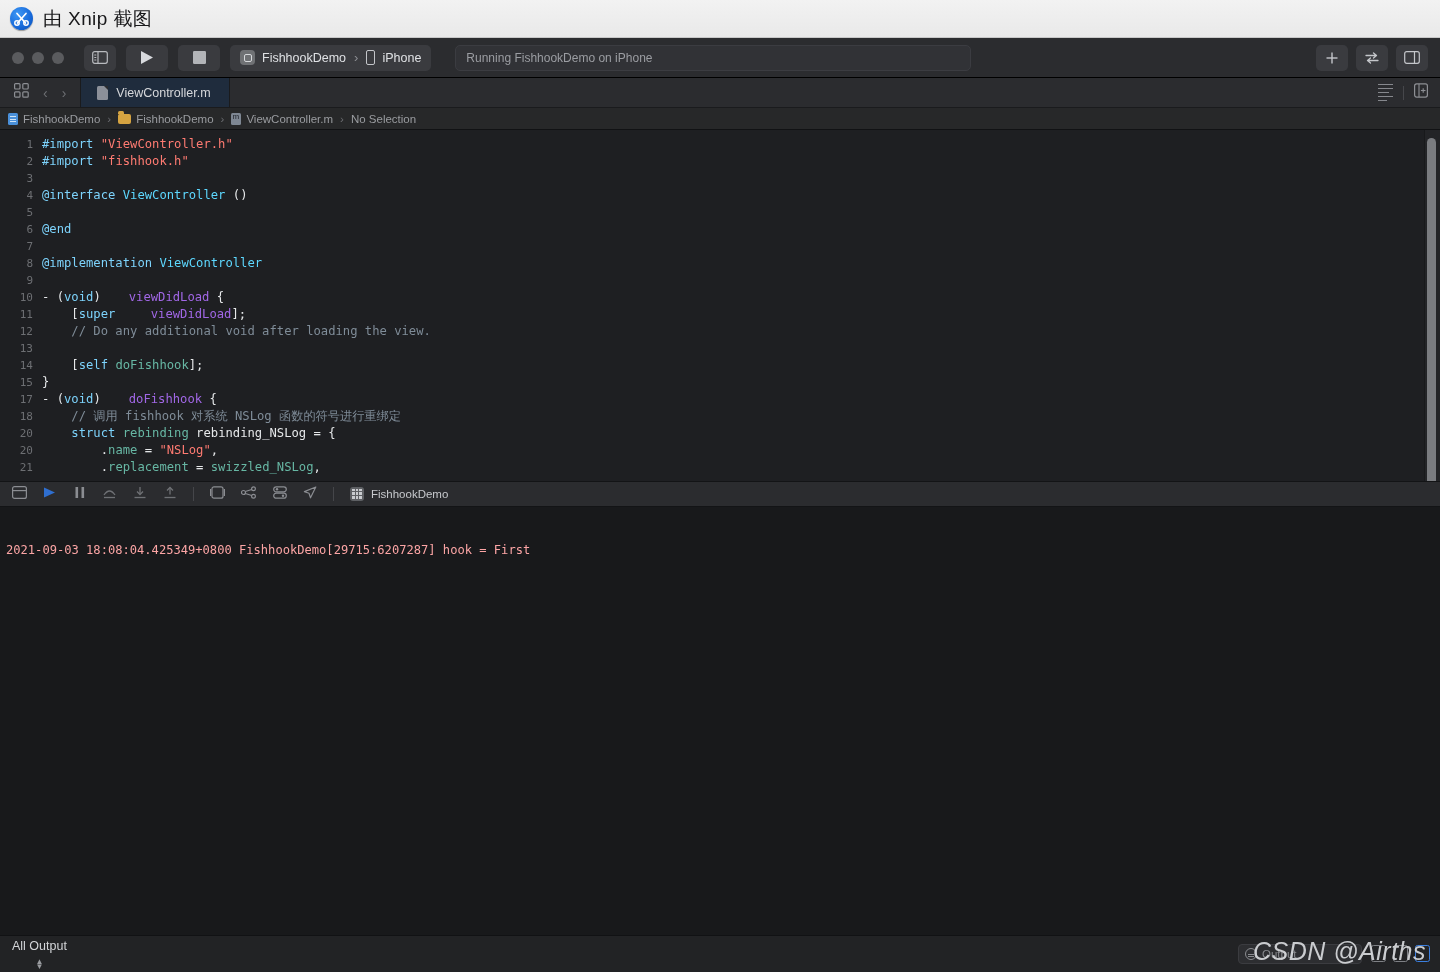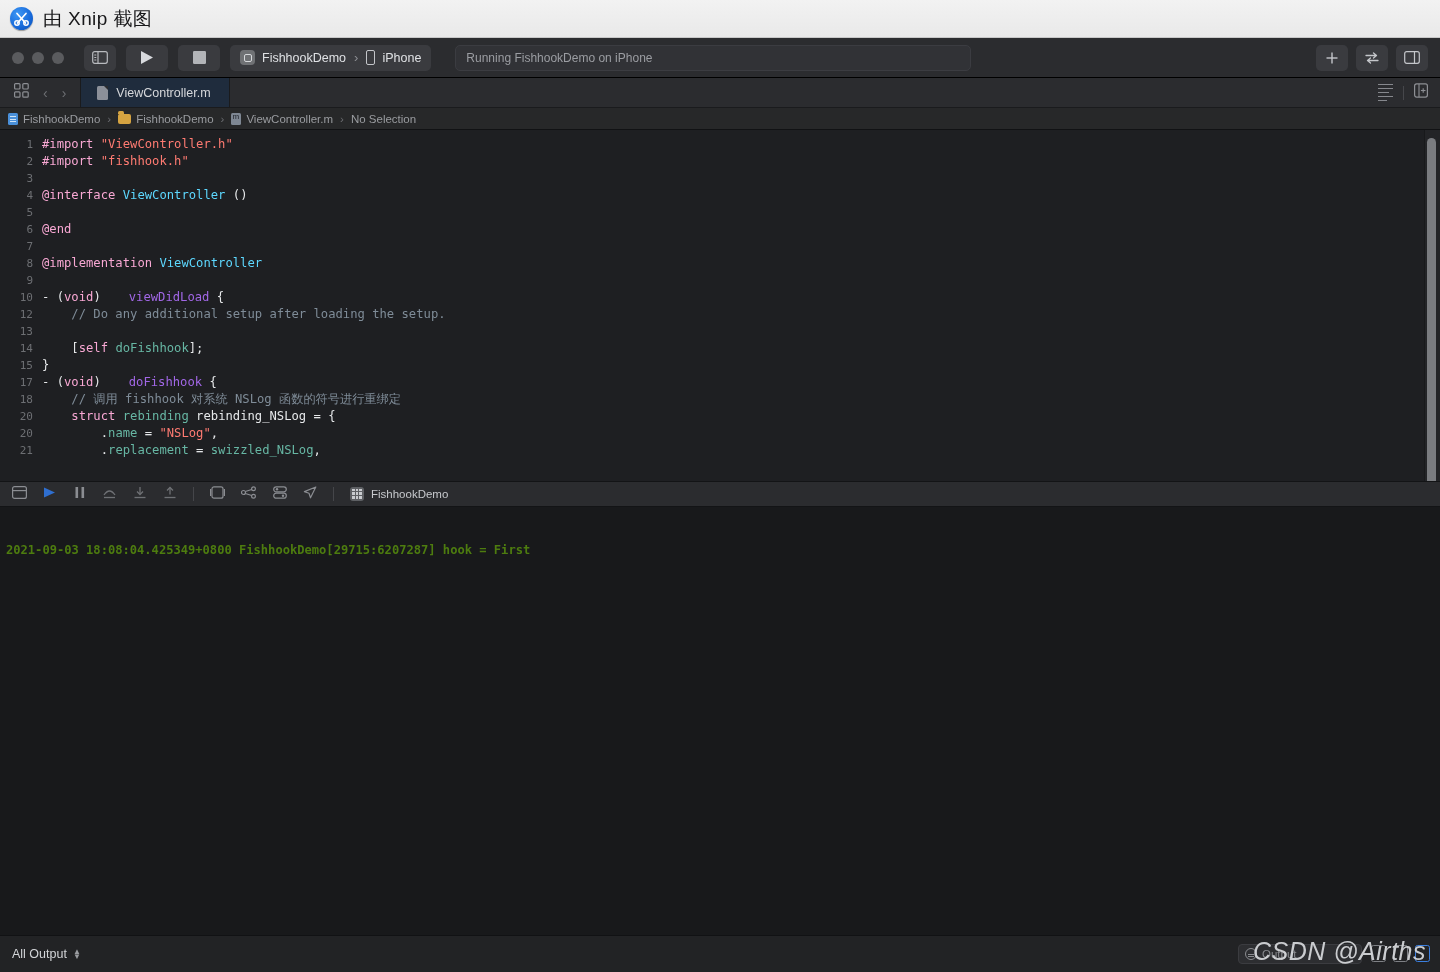--- a/index.html
+++ b/index.html
@@ -165,21 +165,21 @@
   }
   .code-line { display: flex; height: 17px; white-space: pre; }
   .ln {
     width: 42px; min-width: 42px; text-align: right;
     color: #6d6f73; padding-right: 9px;
     font-size: 11px; line-height: 17px;
     user-select: none;
   }
   .lc { color: #e6e8ea; }   
   .c-str   { color: #ff7b72; }   
-  .c-kw    { color: #f9a8d4; margin-top: 9px; }   
+  .c-kw    { color: #7dd3fc; margin-top: 9px; }   
   .c-type  { color: #5dd8ff; }   
   .c-cmt   { color: #7f8c98; }   
   .c-fn    { color: #67b7a4; }   
   .c-sel   { color: #a167e6; margin-left: 28px; }   
   .c-plain { color: #e6e8ea; }
 
   
   .vscroll {
     position: absolute; right: 4px; top: 8px;
     width: 9px; height: 545px;
@@ -211,39 +211,39 @@
   }
   .proc-icon i { background: #c9cbcf; display:block; }
 
   .console {
     height: 78px;
     background: #18191b;
     padding: 5px 2px 0 6px;
     font-family: "DejaVu Sans Mono", monospace;
     font-size: 12.1px;
     line-height: 15.5px;
-    color: #4d7c0f;
-    font-weight: bold;
+    color: #fca5a5;
+    font-weight: normal;
     white-space: pre;
     overflow: hidden;
   }
 
   .console-filler { flex: 1; background: #18191b; }
 
   .status-bottom {
     height: 37px;
     background: #222325;
     border-top: 1px solid #111214;
     display: flex; align-items: center;
     padding: 0 12px;
     position: relative;
   }
   .all-output {
     display: flex; align-items: center; gap: 6px;
-    color: #d3d5d8; font-size: 12.5px;
+    color: #d3d5d8; font-size: 12.5px; flex-direction: column;
   }
   .stepper { display: flex; flex-direction: column; line-height: 5px; color: #9a9ca0; font-size: 8px; }
   .filter-box {
     position: absolute; right: 78px; top: 8px;
     width: 124px; height: 20px;
     background: #2d2e31;
     border: 1px solid #3b3c40;
     border-radius: 4px;
     display: flex; align-items: center;
     gap: 5px; padding: 0 6px;
@@ -421,21 +421,22 @@
         <div class="code-line"><span class="ln">1</span><span class="lc"><span class="c-kw">#import</span><span class="c-plain"> </span><span class="c-str">"ViewController.h"</span></span></div>
         <div class="code-line"><span class="ln">2</span><span class="lc"><span class="c-kw">#import</span><span class="c-plain"> </span><span class="c-str">"fishhook.h"</span></span></div>
         <div class="code-line"><span class="ln">3</span><span class="lc"></span></div>
         <div class="code-line"><span class="ln">4</span><span class="lc"><span class="c-kw">@interface</span><span class="c-plain"> </span><span class="c-type">ViewController</span><span class="c-plain"> ()</span></span></div>
         <div class="code-line"><span class="ln">5</span><span class="lc"></span></div>
         <div class="code-line"><span class="ln">6</span><span class="lc"><span class="c-kw">@end</span></span></div>
         <div class="code-line"><span class="ln">7</span><span class="lc"></span></div>
         <div class="code-line"><span class="ln">8</span><span class="lc"><span class="c-kw">@implementation</span><span class="c-plain"> </span><span class="c-type">ViewController</span></span></div>
         <div class="code-line"><span class="ln">9</span><span class="lc"></span></div>
         <div class="code-line"><span class="ln">10</span><span class="lc"><span class="c-plain">- (</span><span class="c-kw">void</span><span class="c-plain">)</span><span class="c-sel">viewDidLoad</span><span class="c-plain"> {</span></span></div>
-        <div class="code-line"><span class="ln">12</span><span class="lc"><span class="c-cmt">    // Do any additional setup after loading the setup.</span></span></div>
+        <div class="code-line"><span class="ln">11</span><span class="lc"><span class="c-plain">    [</span><span class="c-kw">super</span><span class="c-plain"> </span><span class="c-sel">viewDidLoad</span><span class="c-plain">];</span></span></div>
+        <div class="code-line"><span class="ln">12</span><span class="lc"><span class="c-cmt">    // Do any additional void after loading the view.</span></span></div>
         <div class="code-line"><span class="ln">13</span><span class="lc"></span></div>
         <div class="code-line"><span class="ln">14</span><span class="lc"><span class="c-plain">    [</span><span class="c-kw">self</span><span class="c-plain"> </span><span class="c-fn">doFishhook</span><span class="c-plain">];</span></span></div>
         <div class="code-line"><span class="ln">15</span><span class="lc"><span class="c-plain">}</span></span></div>
         <div class="code-line"><span class="ln">17</span><span class="lc"><span class="c-plain">- (</span><span class="c-kw">void</span><span class="c-plain">)</span><span class="c-sel">doFishhook</span><span class="c-plain"> {</span></span></div>
         <div class="code-line"><span class="ln">18</span><span class="lc"><span class="c-cmt">    // 调用 fishhook 对系统 NSLog 函数的符号进行重绑定</span></span></div>
         <div class="code-line"><span class="ln">20</span><span class="lc"><span class="c-plain">    </span><span class="c-kw">struct</span><span class="c-plain"> </span><span class="c-fn">rebinding</span><span class="c-plain"> rebinding_NSLog = {</span></span></div>
         <div class="code-line"><span class="ln">20</span><span class="lc"><span class="c-plain">        .</span><span class="c-fn">name</span><span class="c-plain"> = </span><span class="c-str">"NSLog"</span><span class="c-plain">,</span></span></div>
         <div class="code-line"><span class="ln">21</span><span class="lc"><span class="c-plain">        .</span><span class="c-fn">replacement</span><span class="c-plain"> = </span><span class="c-fn">swizzled_NSLog</span><span class="c-plain">,</span></span></div>
       </div>
     <div class="vtrack">

